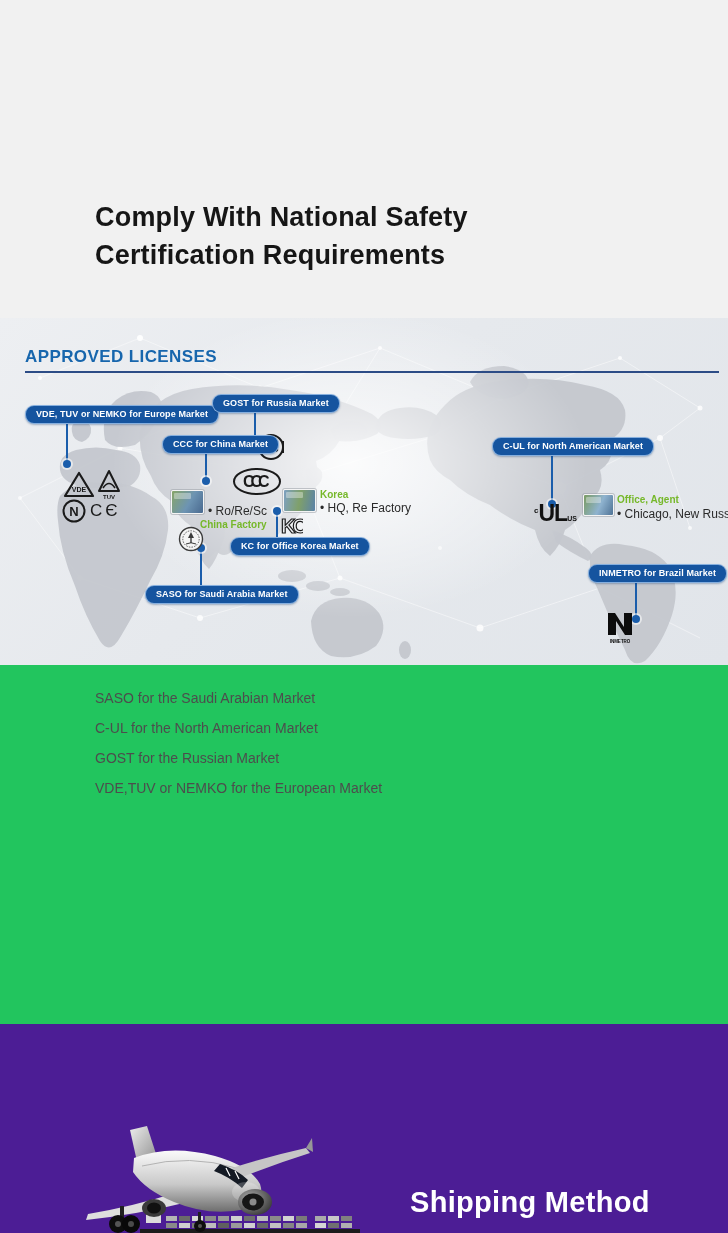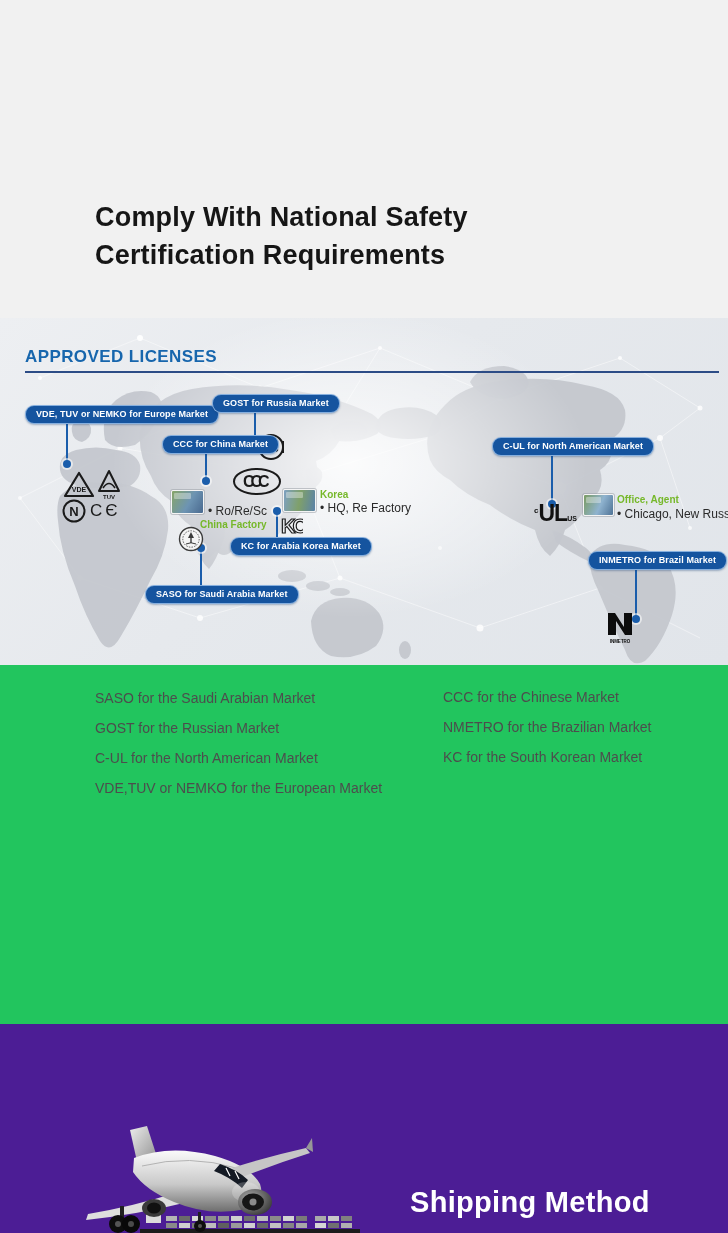--- a/index.html
+++ b/index.html
@@ -185,23 +185,23 @@
 
     <div class="map-glow"></div>
 
     <div class="approved-heading">APPROVED LICENSES</div>
     <div class="heading-rule"></div>
 
     <div class="pill" style="left:25px;  top:87px;">VDE, TUV or NEMKO for Europe Market</div>
     <div class="pill" style="left:212px; top:76px;">GOST for Russia Market</div>
     <div class="pill" style="left:162px; top:117px;">CCC for China Market</div>
     <div class="pill" style="left:492px; top:119px;">C-UL for North American Market</div>
-    <div class="pill" style="left:230px; top:219px;">KC for Arabia Korea Market</div>
+    <div class="pill" style="left:230px; top:219px;">KC for Office Korea Market</div>
     <div class="pill" style="left:145px; top:267px;">SASO for Saudi Arabia Market</div>
-    <div class="pill" style="left:588px; top:233px;">INMETRO for Brazil Market</div>
+    <div class="pill" style="left:588px; top:246px;">INMETRO for Brazil Market</div>
 
     <div class="connector" style="left:66px;  top:102px; height:46px;"></div>
     <div class="dot" style="left:63px;  top:142px;"></div>
     <div class="connector" style="left:254px; top:91px;  height:32px;"></div>
     <div class="dot" style="left:251px; top:119px;"></div>
     <div class="connector" style="left:205px; top:132px; height:31px;"></div>
     <div class="dot" style="left:202px; top:159px;"></div>
     <div class="connector" style="left:276px; top:193px; height:26px;"></div>
     <div class="dot" style="left:273px; top:189px;"></div>
     <div class="connector" style="left:200px; top:230px; height:37px;"></div>
@@ -283,28 +283,23 @@
     <div class="loc-detail" style="left:320px; top:183px;">• HQ, Re Factory</div>
 
     <div class="thumb" style="left:583px; top:176px; width:31px; height:22px; background:linear-gradient(115deg,#7a9b62 0%, #8fb3cf 55%, #4f7396 100%);"></div>
     <div class="loc-name" style="left:617px; top:176px;text-align:right;">Office, Agent</div>
     <div class="loc-detail" style="left:617px; top:189px;">• Chicago, New Russian</div>
   </div>
 
   <div class="list-section">
     <div class="lic-col" style="left:95px; top:26px;">
       <div class="lic-item">SASO for the Saudi Arabian Market</div>
+      <div class="lic-item">C-UL for the North American Market</div>
       <div class="lic-item">GOST for the Russian Market</div>
-      <div class="lic-item">C-UL for the North American Market</div>
       <div class="lic-item">VDE,TUV or NEMKO for the European Market</div>
-    </div>
-    <div class="lic-col" style="left:443px; top:25px;">
-      <div class="lic-item">CCC for the Chinese Market</div>
-      <div class="lic-item">NMETRO for the Brazilian Market</div>
-      <div class="lic-item">KC for the South Korean Market</div>
     </div>
   </div>
 
   <div class="shipping-section">
 
     <svg class="ship-svg" width="235" height="28" viewBox="0 0 235 28">
       <rect x="16" y="0" width="15" height="18" fill="#dcdcdc"></rect>
       <rect x="17" y="3" width="13" height="3" fill="#555"></rect>
       <rect x="17" y="8" width="13" height="2" fill="#777"></rect>
       <g>

